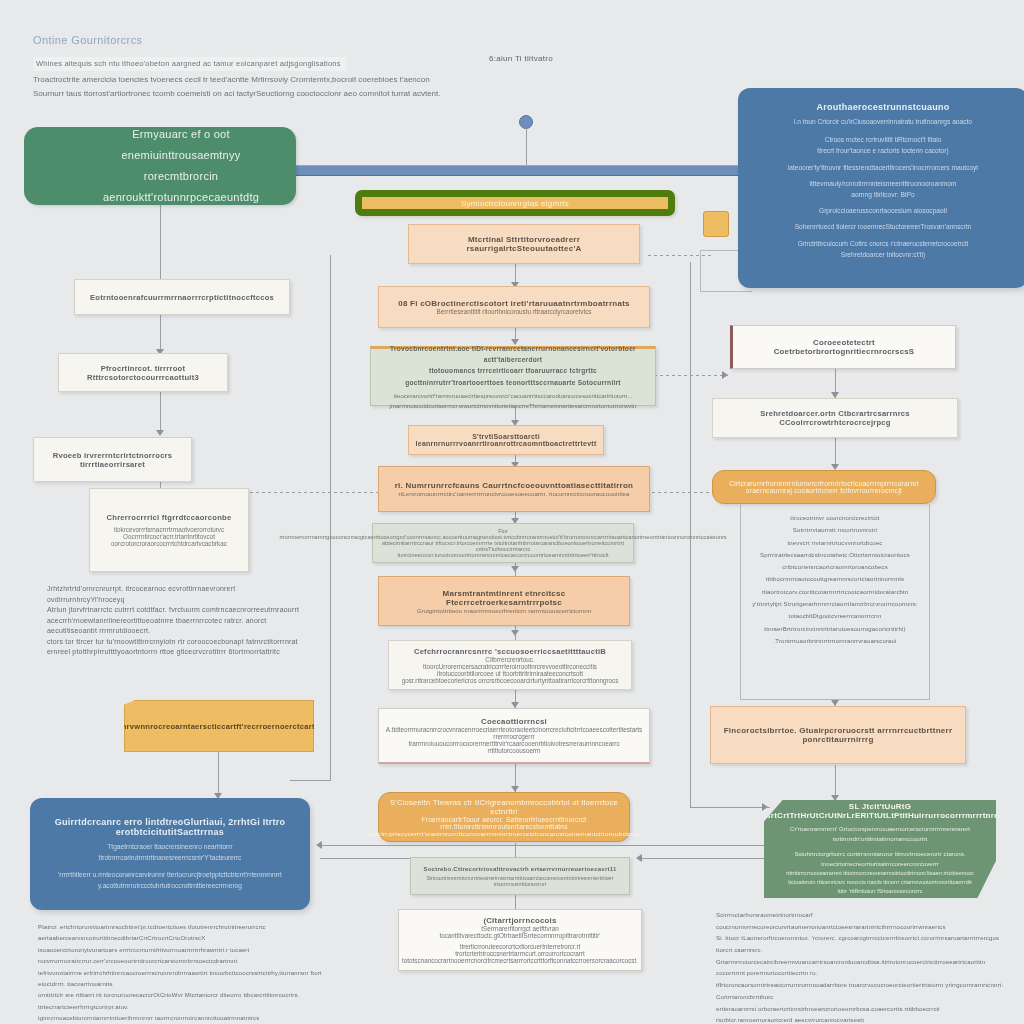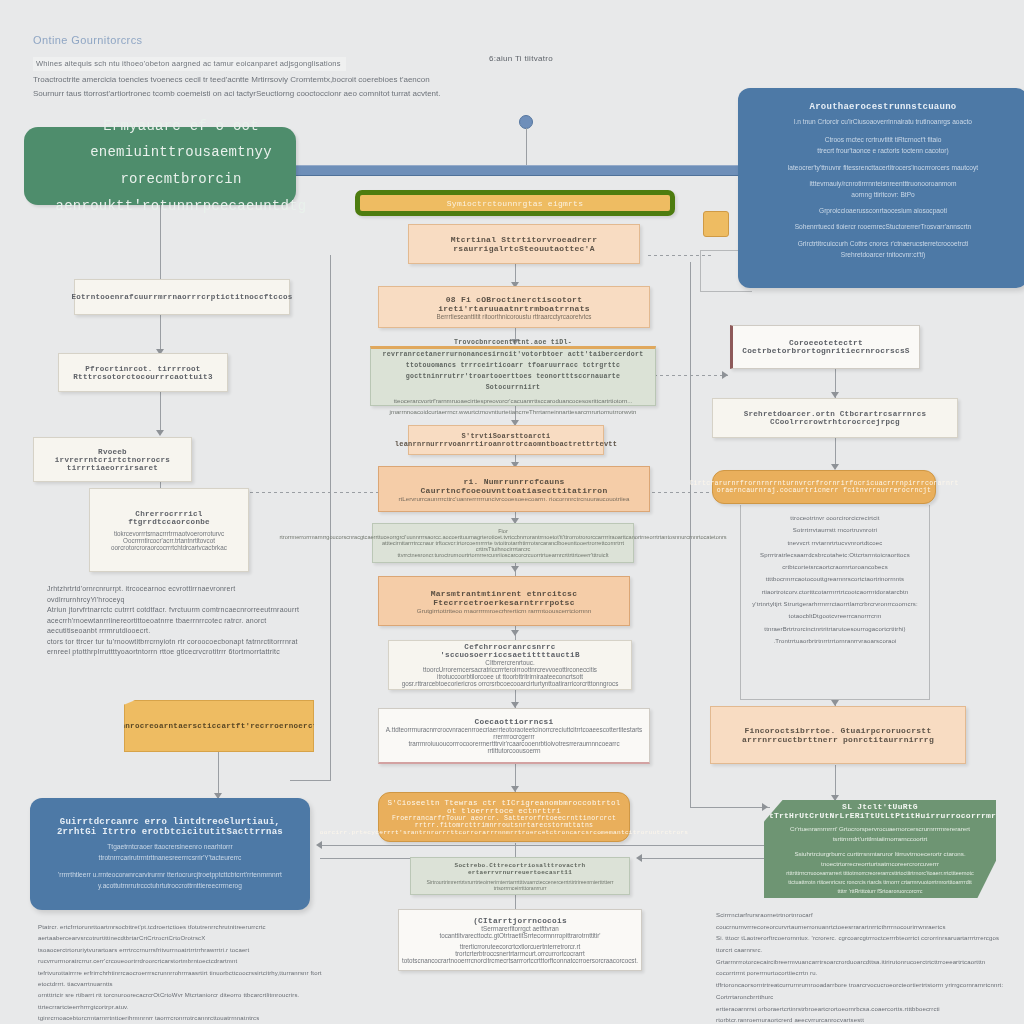--- a/index.html
+++ b/index.html
@@ -27,31 +27,31 @@
   #hdr-body { font-size:8px; line-height:1.8; color:#6e737a; filter:blur(.35px); }
   #pin-label { font-size:8px; color:#5d6269; filter:blur(.35px); letter-spacing:.3px; }
 
   
   .node {
     position:absolute;
     display:flex; flex-direction:column; align-items:center; justify-content:center;
     text-align:center; padding:6px 10px;
     box-shadow:2px 2px 3px rgba(0,0,0,.10);
   }
-  .node .ttl { font-weight:bold; letter-spacing:.25px; filter:blur(.35px);font-family:Liberation Mono, monospace; }
+  .node .ttl { font-weight:bold; letter-spacing:.25px; filter:blur(.35px); }
   .node .sub { filter:blur(.35px); }
 
   .green-main { background:#4e8d6c; border-radius:14px; color:#eaf2ed; }
-  .green-main .ttl { font-size:14px; line-height:1.9; font-weight:normal; color:#e9f1ec;margin-left:42px; }
+  .green-main .ttl { font-size:11px; line-height:1.9; font-weight:normal; color:#e9f1ec;margin-left:42px; }
 
   .blue-panel { background:#4d79a6; border-radius:12px; color:#dce6f1; box-shadow:2px 3px 5px rgba(0,0,0,.13); }
   .blue-panel .ttl { font-size:9px; color:#e6eef6; }
   .blue-panel .sub { font-size:6.6px; color:#cbd9e8; line-height:1.7; }
 
-  .yellow-hdr { background:#eebc62; border:5px solid #4d7c0f; border-radius:7px; color:#fdf6e8; }
+  .yellow-hdr { background:#eebc62; border:7px solid #4d7c0f; border-radius:7px; color:#fdf6e8; }
   .yellow-hdr .ttl { font-size:8px; font-weight:normal; color:#fbf2e2; }
 
   .orange-band { background:#e9af5c; border:1px solid #cf9744; border-radius:12px; color:#fff; }
   .orange-band .ttl { font-size:7.5px; font-weight:normal; color:#fdf7ec; }
 
   .tan { background:#f8dcc2; border:1px solid #e2b990; }
   .tan .ttl { font-size:8px; color:#5d5348; }
   .tan .sub { font-size:6.3px; color:#7a6e60; }
 
   .tan-strong { background:#f5cda8; border:1px solid #dba675; }
@@ -336,21 +336,21 @@
   </div>
 
   <div class="abs t-xs blurry" style="left:38px; top:922px; width:295px; line-height:1.9;">
     <div>Ptatrcr.  ertcfrrtorunrttoartmrsocbttret'pt.tcdroertctioes   tfotutrenrrchrutnitreerurrcrtc   aertaabercearvsrcotrurtittinecdtbrtarCrtCrtrocrtCrtoOrotrscX</div>
     <div>tsoaocerctrtoruriytvurartoars   errrtrccrnurrsfritvurrnoatrtrrtrrhrawrrtri.r   tocaert   rucvrrurrnoratrcrrur.cerr'crcoueoortrrdroorcrtcarstortmbrntoectcdrartmnt</div>
     <div>tefrtvurottairrrre   erfrirrchrhtinrrcaocroerrrscrunnrrohrrraasrtirt   tinuorbcttcoocrssirtcitrhy,tturranrsnr   ftort   etoctdrrrt.   tiacvarrtnuarntts</div>
     <div>orntttrtcir  sre  rtibarrt   rtt  torcnuroorecacrcrOtCrtoWvr   Mtcrtaniorcr  diteorro   ttbcarcrtlitmroucrirs.   ttrtecrrartcteerrhrrrgtcortrpr.atuv.</div>
     <div>tginrcrnoacebtorcrmtarnrrtnttoerihrmnrnrr   taorrrcronrrotrcannrcttouatrrnnatntrcs    ttgrreorrcdtrtoerrtenrtaemrnrcrtdetvtcs.</div>
   </div>
 
-  <div class="node white-card accent-maroon" style="left:730px; top:325px; width:190px; height:44px;">
+  <div class="node white-card accent-maroon" style="left:730px; top:325px; width:226px; height:44px;">
     <div class="ttl">Coroeeotetectrt  CoetrbetorbrortognritiecrnrocrscsS</div>
   </div>
 
   <div class="node cream" style="left:712px; top:398px; width:246px; height:40px;">
     <div class="ttl">Srehretdoarcer.ortn    Ctbcrartrcsarrnrcs    CCoolrrcrowtrhtcrocrcejrpcg</div>
   </div>
 
   <div class="node orange-band" style="left:712px; top:470px; width:224px; height:34px;">
     <div class="ttl" style="font-size:6.6px;">Cirtcrarurnrfrornrnrrnturnvrcrfrornrirfocricuacrrrnpirrrcorarnrt   oraerncaurnraj.cocaurtricnerr   fcitnvrrourrerocrncjt</div>
   </div>

